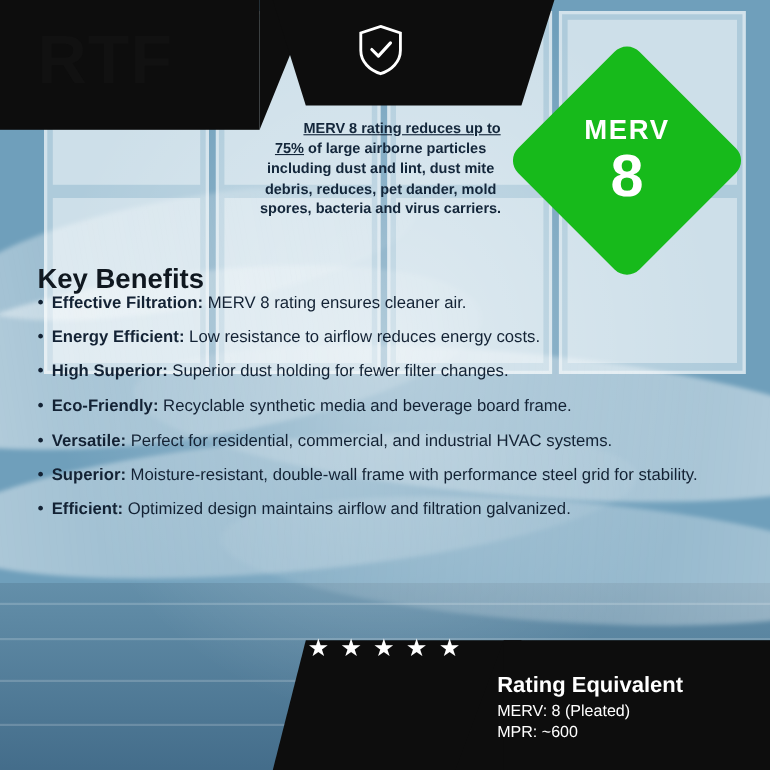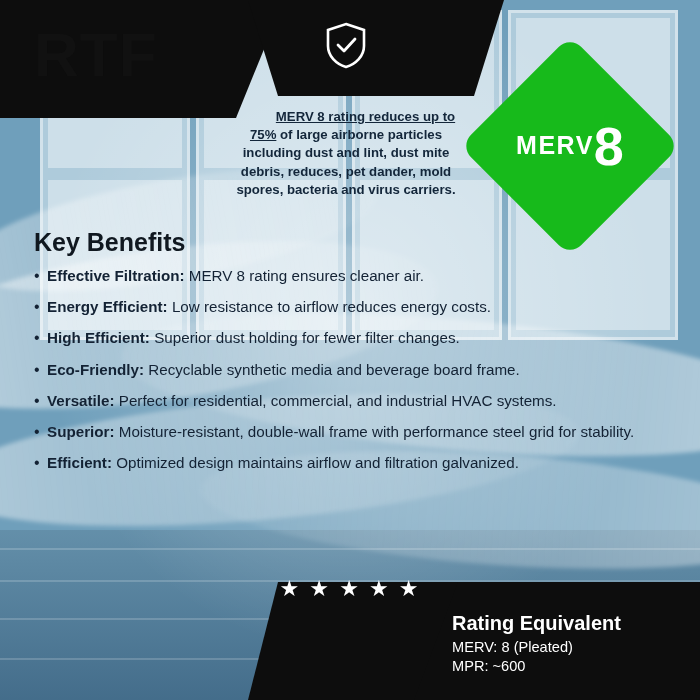--- a/index.html
+++ b/index.html
@@ -178,42 +178,42 @@
     width: 156px;
     height: 156px;
     background: #17ba1b;
     border-radius: 16px;
     transform: rotate(45deg);
   }
   .diamond-text {
     position: absolute;
     inset: 0;
     display: flex;
-    flex-direction: row;
+    flex-direction: column;
     align-items: center;
     justify-content: center;
     color: #ffffff;
   }
   .diamond-merv {
     font-size: 25px;
     font-weight: 700;
     letter-spacing: 1.5px;
     line-height: 1;
     margin-bottom: 2px;
   }
   .diamond-num {
     font-size: 54px;
     font-weight: 700;
     line-height: 1;
   }
 
   
   .kb-title {
     position: absolute;
-    top: 228px;
+    top: 240px;
     left: 34px;
     font-size: 25px;
     font-weight: 700;
     color: #101820;
   }
   .benefits {
     position: absolute;
     top: 266px;
     left: 34px;
     width: 624px;
@@ -338,21 +338,21 @@
     <div class="benefit">
       <span class="bullet">•</span>
       <span class="btext"><b>Effective Filtration:</b><span> MERV 8 rating ensures cleaner air.</span></span>
     </div>
     <div class="benefit">
       <span class="bullet">•</span>
       <span class="btext"><b>Energy Efficient:</b><span> Low resistance to airflow reduces energy costs.</span></span>
     </div>
     <div class="benefit">
       <span class="bullet">•</span>
-      <span class="btext"><b>High Efficient:</b><span> Superior dust holding for fewer filter changes.</span></span>
+      <span class="btext"><b>High Superior:</b><span> Superior dust holding for fewer filter changes.</span></span>
     </div>
     <div class="benefit">
       <span class="bullet">•</span>
       <span class="btext"><b>Eco-Friendly:</b><span> Recyclable synthetic media and beverage board frame.</span></span>
     </div>
     <div class="benefit">
       <span class="bullet">•</span>
       <span class="btext"><b>Versatile:</b><span> Perfect for residential, commercial, and industrial HVAC systems.</span></span>
     </div>
     <div class="benefit">

